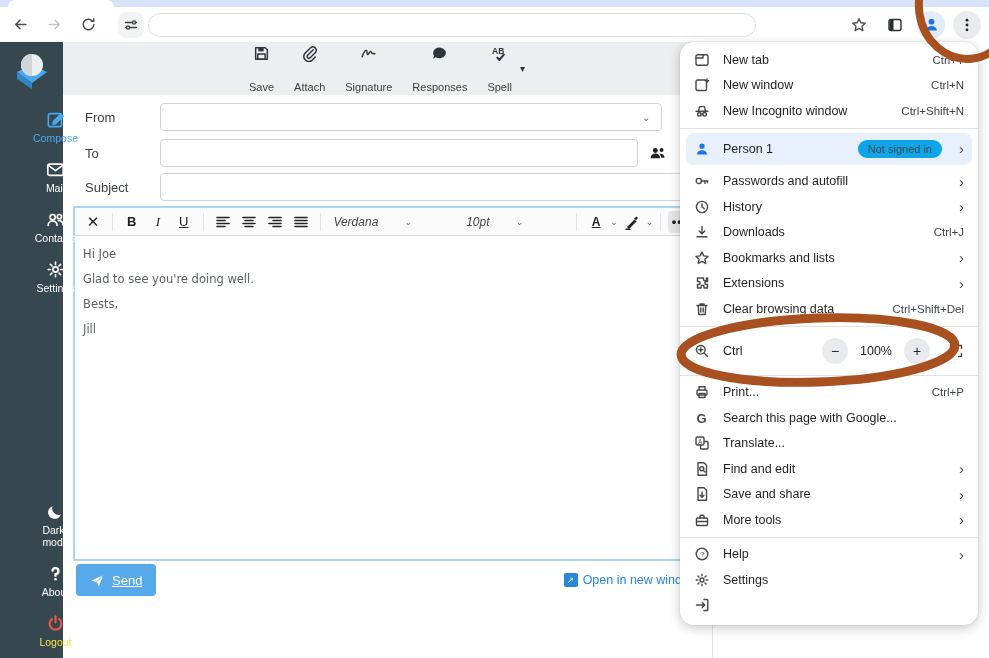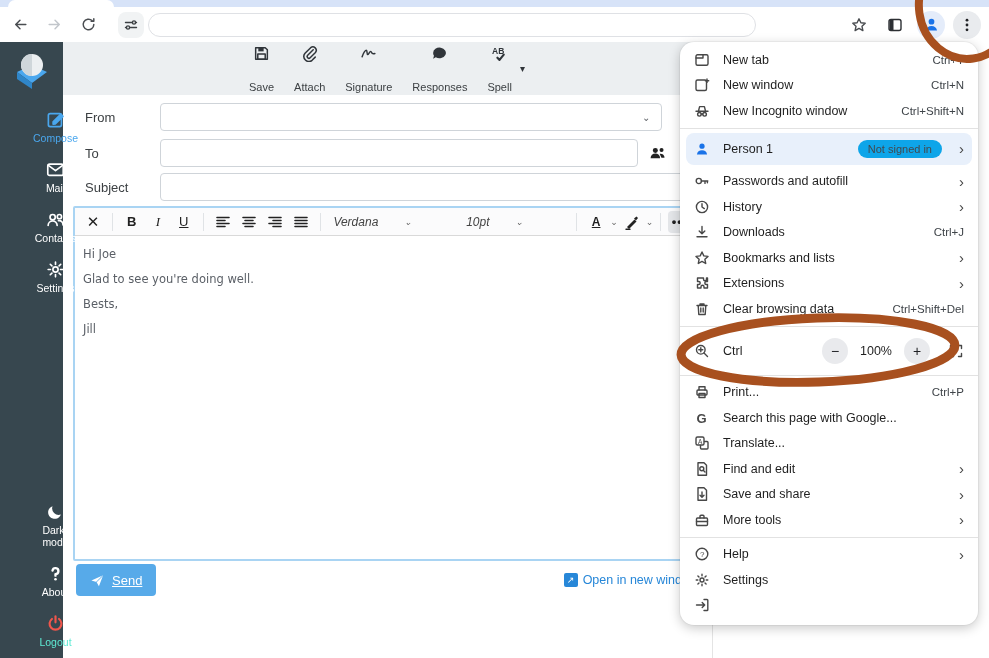--- a/index.html
+++ b/index.html
@@ -21,21 +21,21 @@
   #menu-btn { background:#e9ebee; }
 
   
   #sidebar { position:absolute; left:0; top:42px; width:63px; height:616px; background:#37474f; display:flex; flex-direction:column; align-items:center; }
   #logo { margin-top:8px; width:46px; height:44px; }
   .sb-item { display:flex; flex-direction:column; align-items:center; gap:3px; margin-top:16px; color:#fff; width:63px; cursor:pointer;padding-left:48px; }
   .sb-item .ic { width:19px; height:19px; stroke:#fff; }
   .sb-item .lbl { font-size:10.5px; }
   .sb-item.accent { color:#4aa7ee; }
   .sb-item.accent .ic { stroke:#4aa7ee; }
-  .sb-item.danger { color:#5eead4; }
+  .sb-item.danger { color:#fde047; }
   .sb-item.danger .ic { stroke:#f0564c; }
   #sidebar .spacer { flex:1; }
   #sidebar .bottom-group { margin-bottom:10px; display:flex; flex-direction:column; align-items:flex-end; }
 
   
   #main { position:absolute; left:63px; top:42px; width:926px; height:616px; background:#fff; }
   #col-divider { position:absolute; left:712px; top:42px; width:1px; height:616px; background:#e4e4e4; }
   #compose-toolbar { position:absolute; left:63px; top:42px; width:649px; height:53px; background:#eceff1; display:flex; align-items:center; padding-left:178px; gap:4px; }
   .ct-btn { display:flex; flex-direction:column; align-items:center; gap:19px; padding:4px 8px; color:#3c4043; cursor:pointer; }
   .ct-btn .ic { width:17px; height:17px; stroke:#30353a; }

